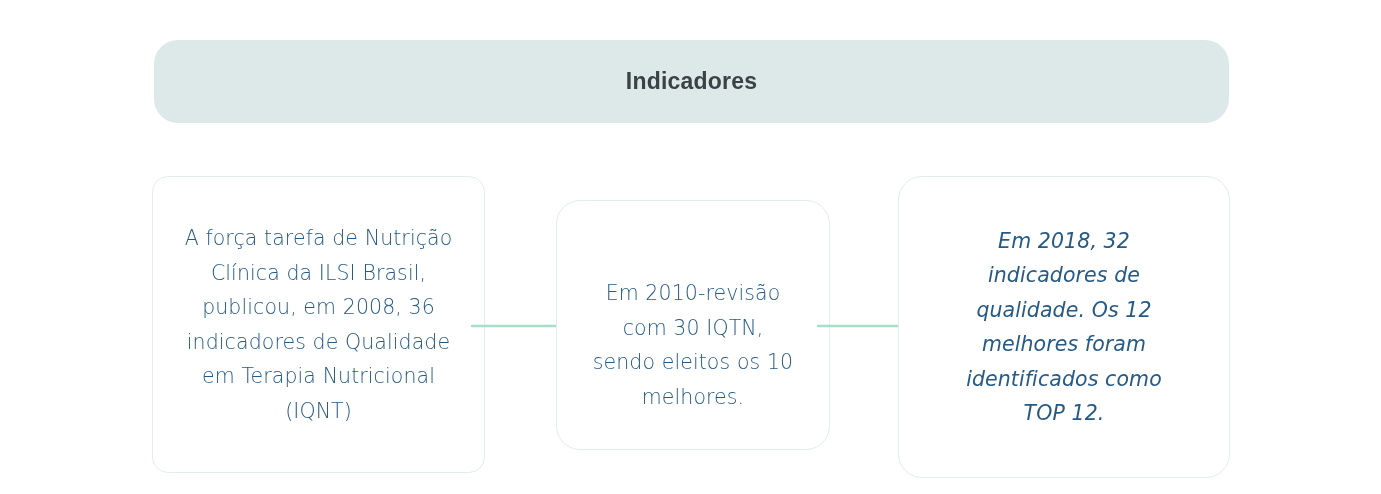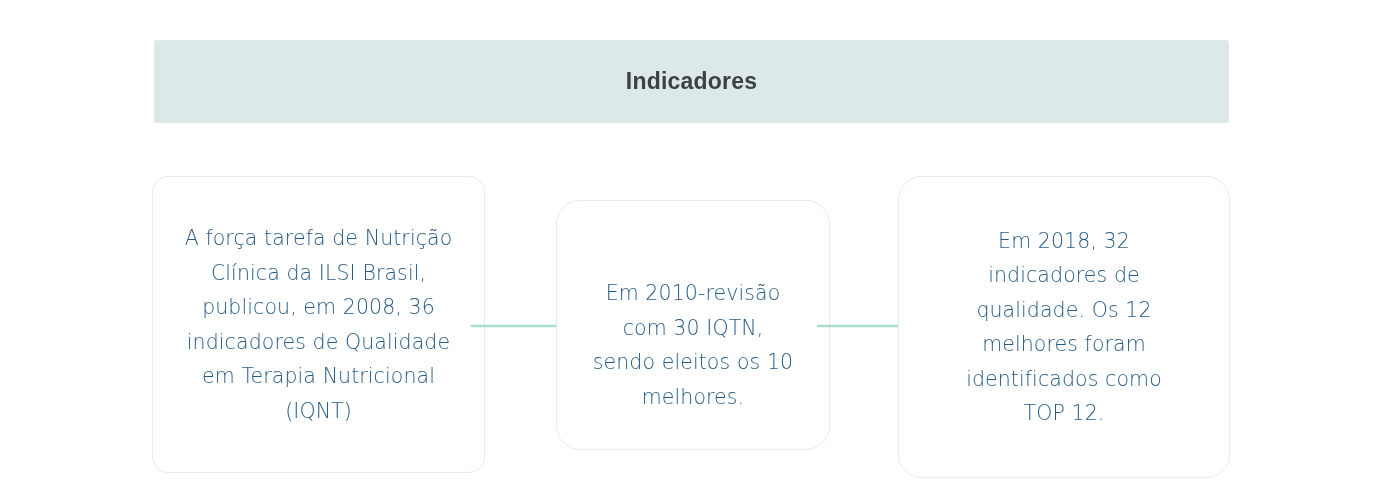--- a/index.html
+++ b/index.html
@@ -21,21 +21,21 @@
   }
 
   
   .header-pill {
     position: absolute;
     left: 154px;
     top: 40px;
     width: 1075px;
     height: 83px;
     background: #dde8e9;
-    border-radius: 3px;
+    border-radius: 24px;
     display: flex;
     align-items: center;
     justify-content: center;
   }
   .header-title {
     font-family: "Liberation Sans", sans-serif;
     font-size: 23px;
     font-weight: bold;
     color: #3b4245;
     letter-spacing: 0.2px;
@@ -48,21 +48,21 @@
     background: #ffffff;
     border: 1px solid #e4ecec;
     border-radius: 24px;
     box-sizing: border-box;
     display: flex;
     align-items: center;
     justify-content: center;
   }
   .card-1 { left: 152px; top: 176px; width: 333px; height: 297px; border-radius: 16px; }
   .card-2 { left: 556px; top: 200px; width: 274px; height: 250px; }
-  .card-3 { left: 898px; top: 176px; width: 332px; height: 302px; }
+  .card-3 { left: 898px; top: 176px; width: 332px; height: 302px; font-style: italic; }
 
   .card-text {
     font-family: "DejaVu Sans", sans-serif;
     font-weight: 300;
     font-size: 20.5px;
     line-height: 34.5px;
     color: #255a86;
     text-align: center;
     white-space: pre-line;
     padding: 0 14px;

